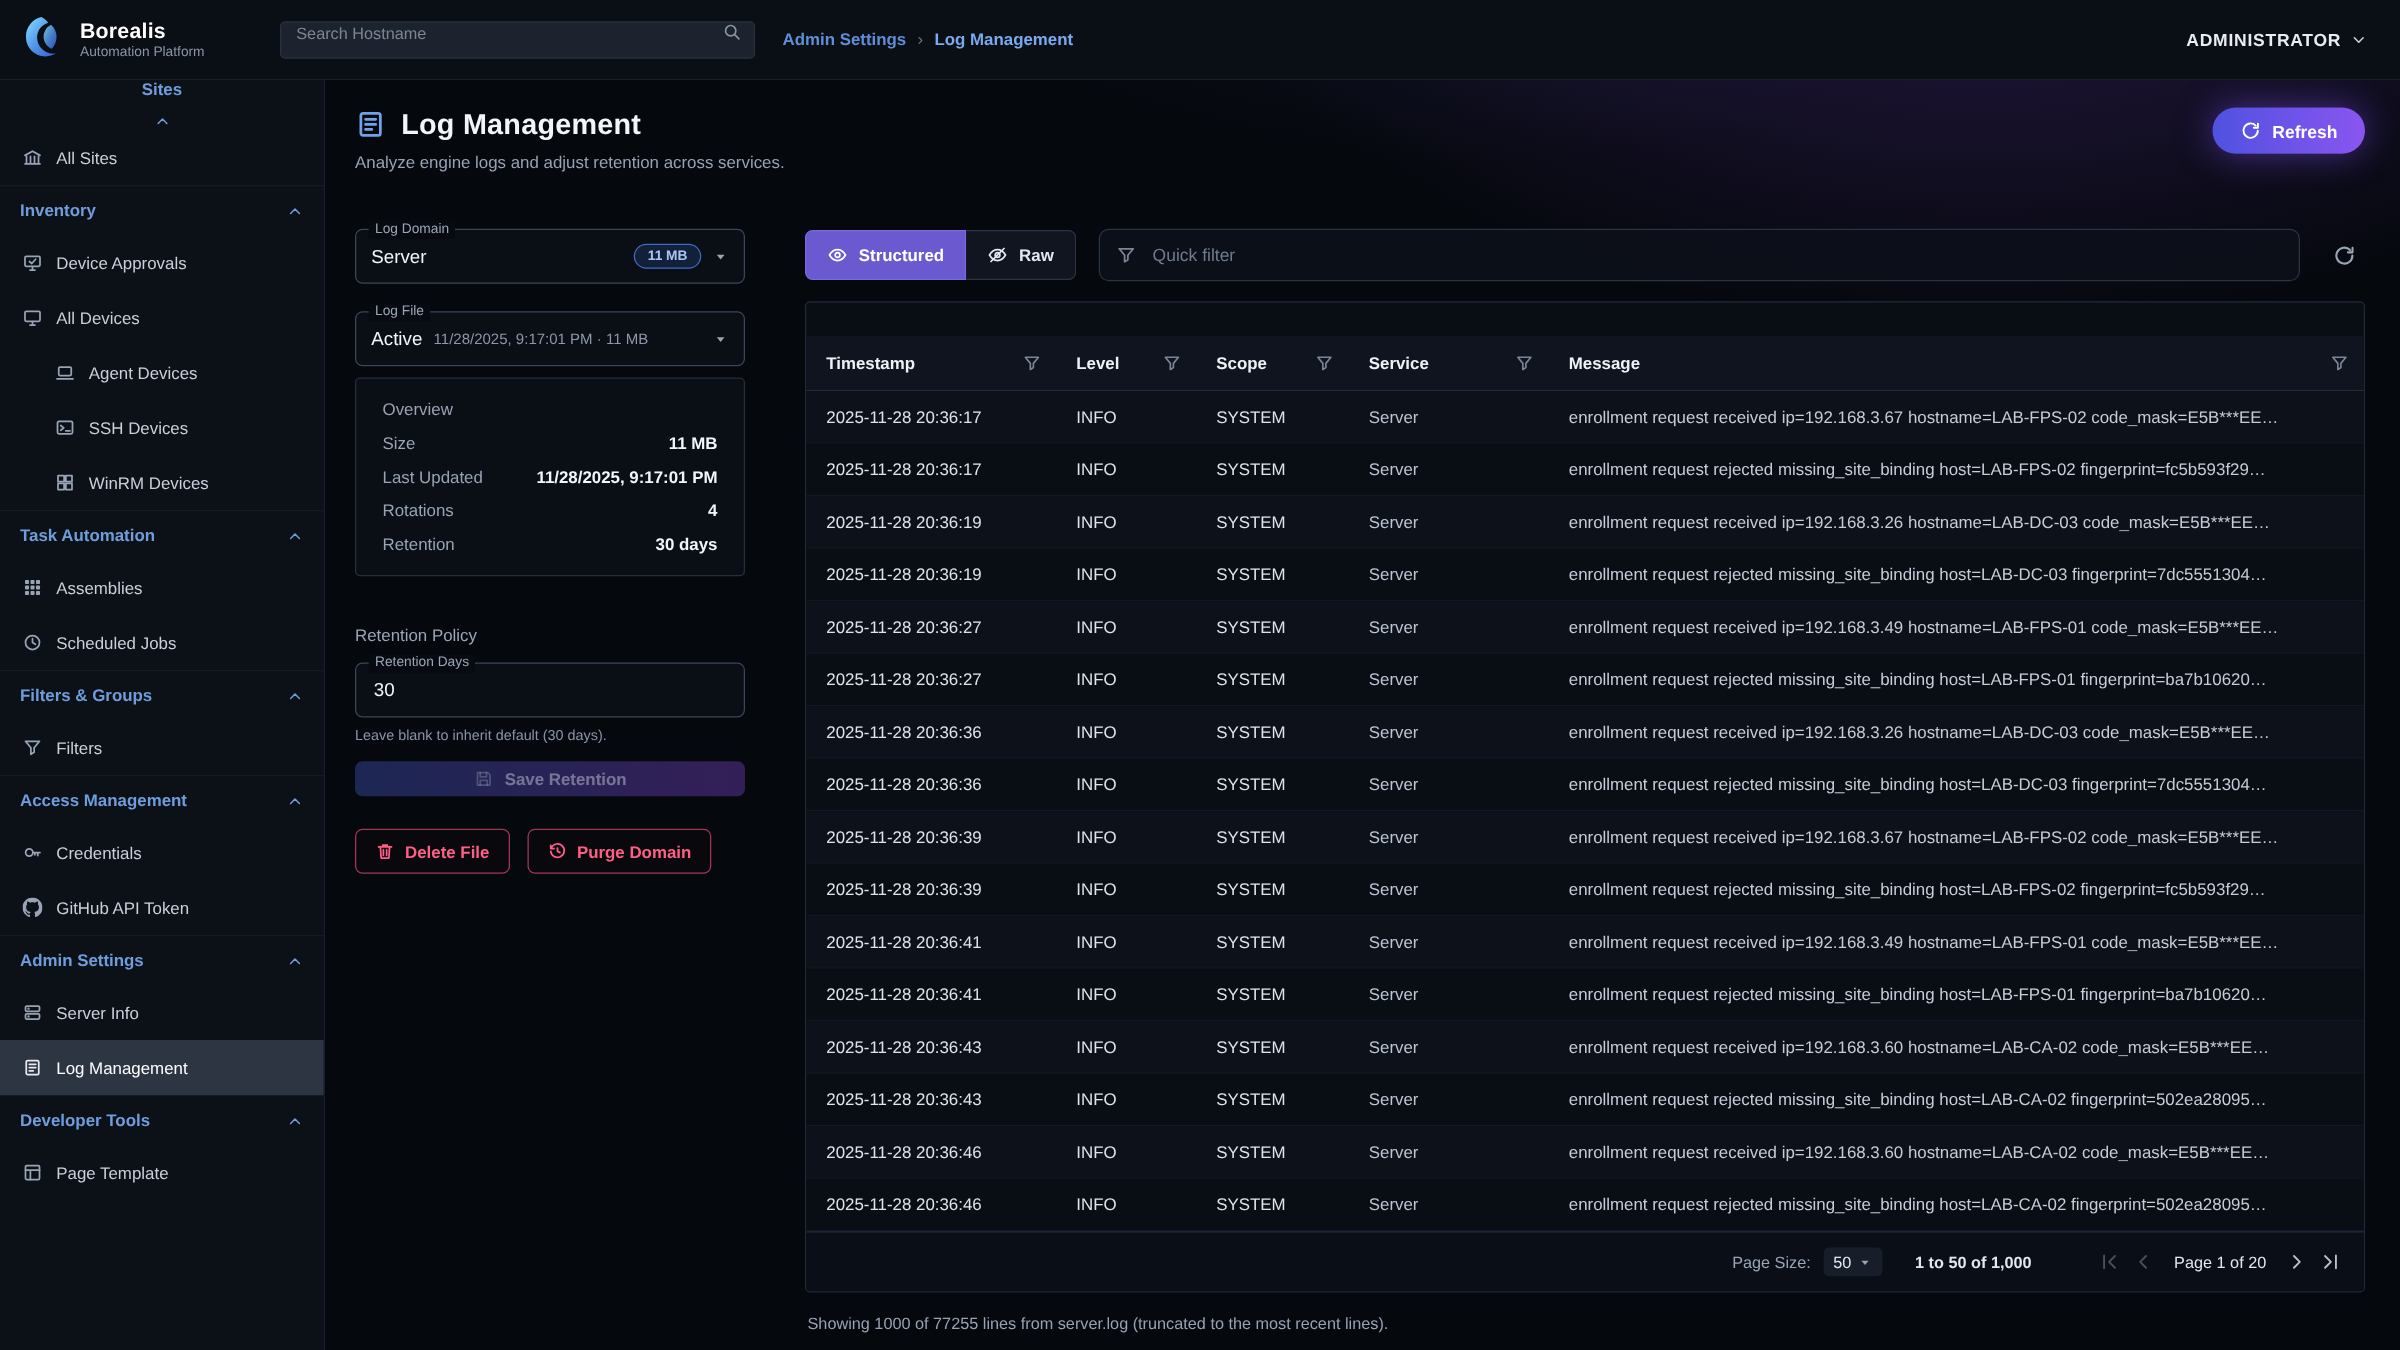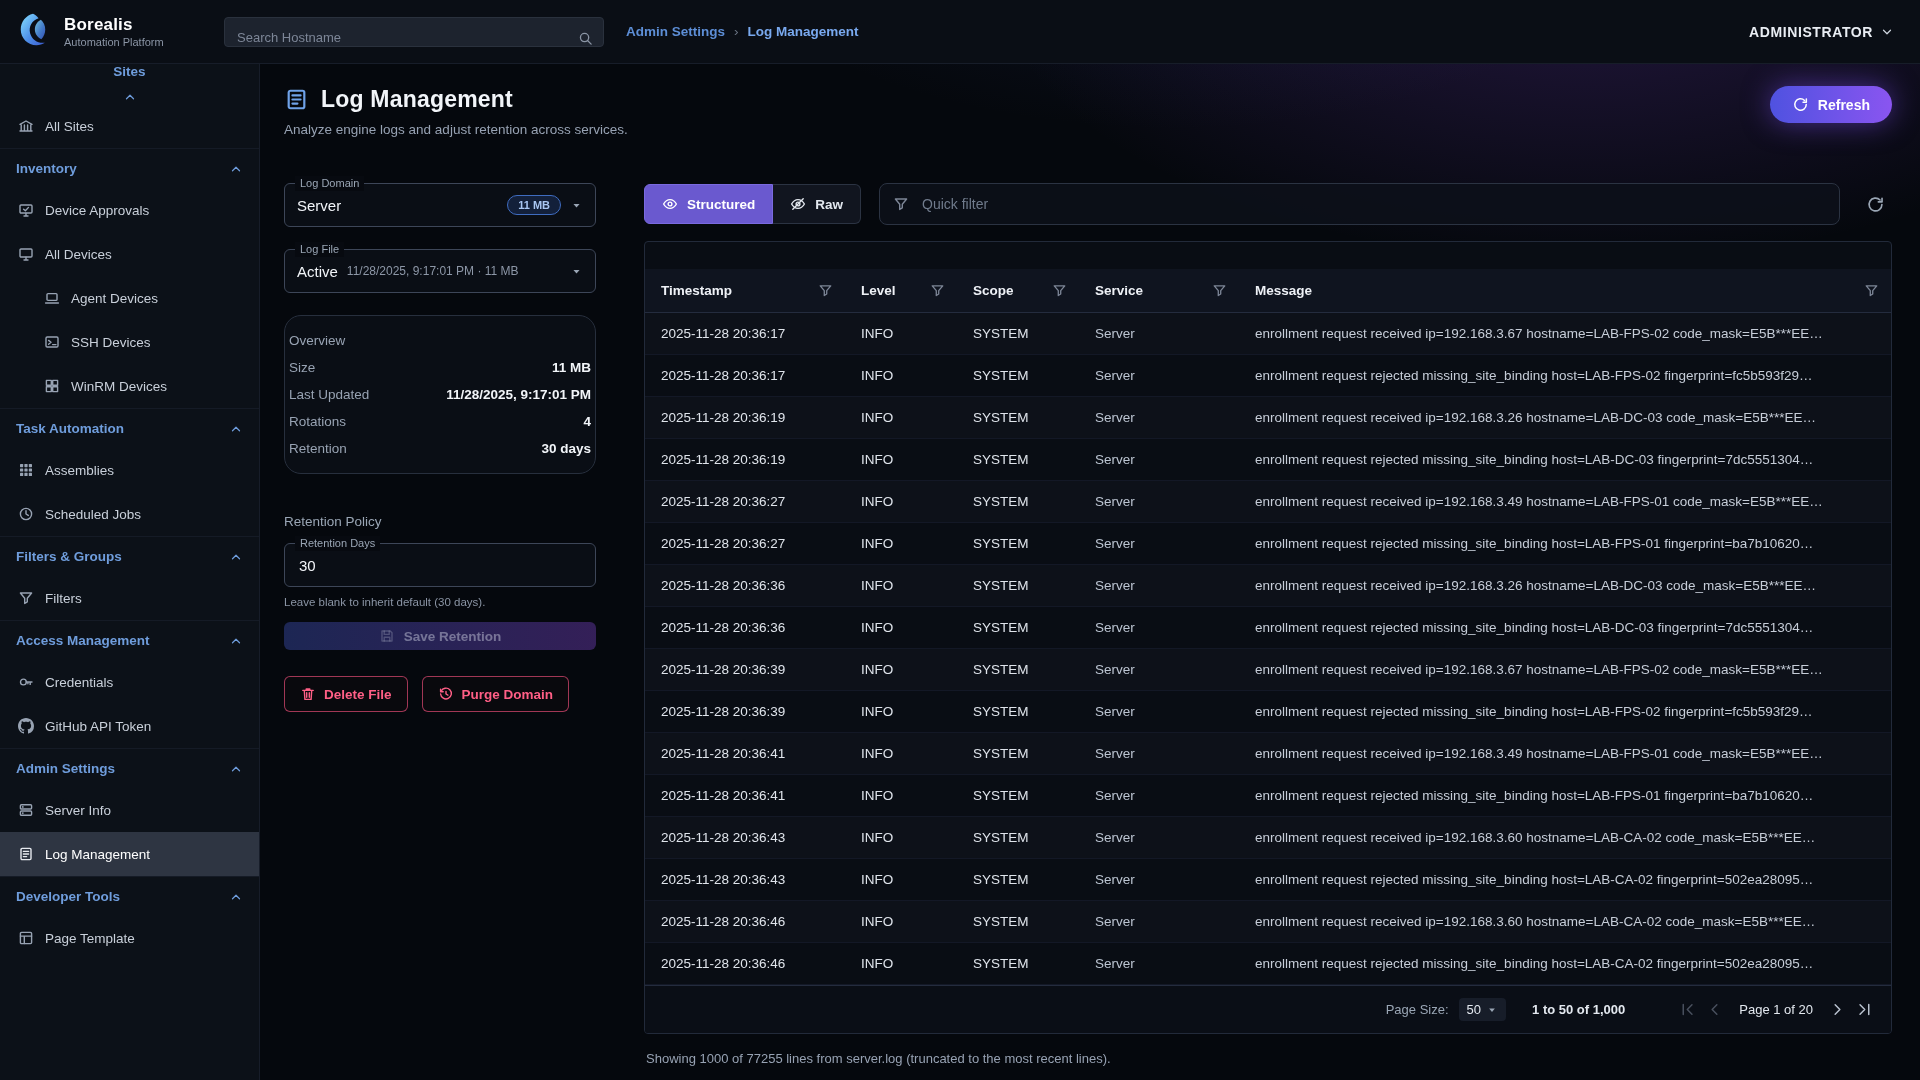--- a/index.html
+++ b/index.html
@@ -17,21 +17,21 @@
     position:absolute; top:0; left:0; width:1920px; height:64px;
     background:#0a0e15; border-bottom:1px solid #171d29;
     display:flex; align-items:center; z-index:5;
   }
   .brand { width:224px; flex:none; display:flex; align-items:center; gap:10px; padding-left:12px; }
   .logo svg { width:42px; height:42px; }
   .brand-name { font-size:17px; font-weight:700; color:#ffffff; letter-spacing:.2px; }
   .brand-tagline { font-size:11px; color:#8b95a5; margin-top:1px; }
   .topbar-search {
     width:380px; height:30px; background:#1d232e; border:1px solid #2a313d; border-radius:4px;
-    display:flex; align-items:flex-end; padding:0 10px;
+    display:flex; align-items:flex-start; padding:0 10px;
   }
   .topbar-search input { flex:1; background:transparent; border:none; outline:none; color:#cfd6df; font-size:13px; font-family:inherit; }
   .topbar-search input::placeholder { color:#7d8697; }
   .search-ic { color:#8b95a5; } .search-ic svg{ width:15px; height:15px; }
   .breadcrumb { display:flex; align-items:center; gap:9px; margin-left:22px; font-size:13.5px; }
   .bc-item { color:#5d8ed6; font-weight:600; cursor:pointer; text-decoration:none; }
   .bc-item.current { color:#79a9ef; }
   .bc-sep { color:#6b7484; }
   .user-menu { margin-left:auto; display:flex; align-items:center; gap:7px; padding-right:26px;
     color:#e9edf3; font-weight:700; font-size:14px; letter-spacing:.6px; cursor:pointer; }
@@ -76,21 +76,21 @@
     display:flex; align-items:center; padding:0 12px; cursor:pointer; }
   .field-label { position:absolute; top:-8px; left:10px; padding:0 5px; font-size:11px; color:#9aa6b5; background:#070a10; line-height:15px; }
   .field-value { font-size:15px; color:#f2f5f9; white-space:nowrap; }
   .field-meta { font-size:12px; color:#8d97a7; margin-left:9px; white-space:nowrap; overflow:hidden; text-overflow:ellipsis; }
   .badge { margin-left:auto; border:1px solid #3f6cc0; background:rgba(36,66,128,.35); color:#a9c6f2;
     font-size:11px; font-weight:700; border-radius:11px; padding:3px 10px; white-space:nowrap; }
   .caret { color:#9aa6b5; margin-left:9px; } .caret svg { width:13px; height:13px; }
   .field-file { margin-top:22px; }
   .field-file .caret { margin-left:auto; }
 
-  .overview-card { margin-top:22px; border:1px solid #272f3d; border-radius:17px; background:#0a0e15; padding:13px 4px 11px; }
+  .overview-card { margin-top:9px; border:1px solid #272f3d; border-radius:4px; background:#0a0e15; padding:13px 21px 11px; }
   .ov-title { font-size:13.5px; color:#98a3b3; padding:4px 0 6px; }
   .ov-row { display:flex; justify-content:space-between; align-items:baseline; padding:6px 0; font-size:13.5px; }
   .ov-label { color:#98a3b3; }
   .ov-value { color:#f2f5f9; font-weight:700; text-align:right; }
 
   .section-label { margin-top:40px; font-size:13.5px; color:#9aa6b5; }
   .retention-field { margin-top:14px; cursor:text; }
   .field-input { flex:1; width:100%; background:transparent; border:none; outline:none; color:#f2f5f9; font-size:15px; font-family:inherit; }
   .hint { margin-top:9px; font-size:11.5px; color:#8b95a5; }
   .save-btn { margin-top:14px; width:100%; height:28px; border:none; border-radius:6px;

